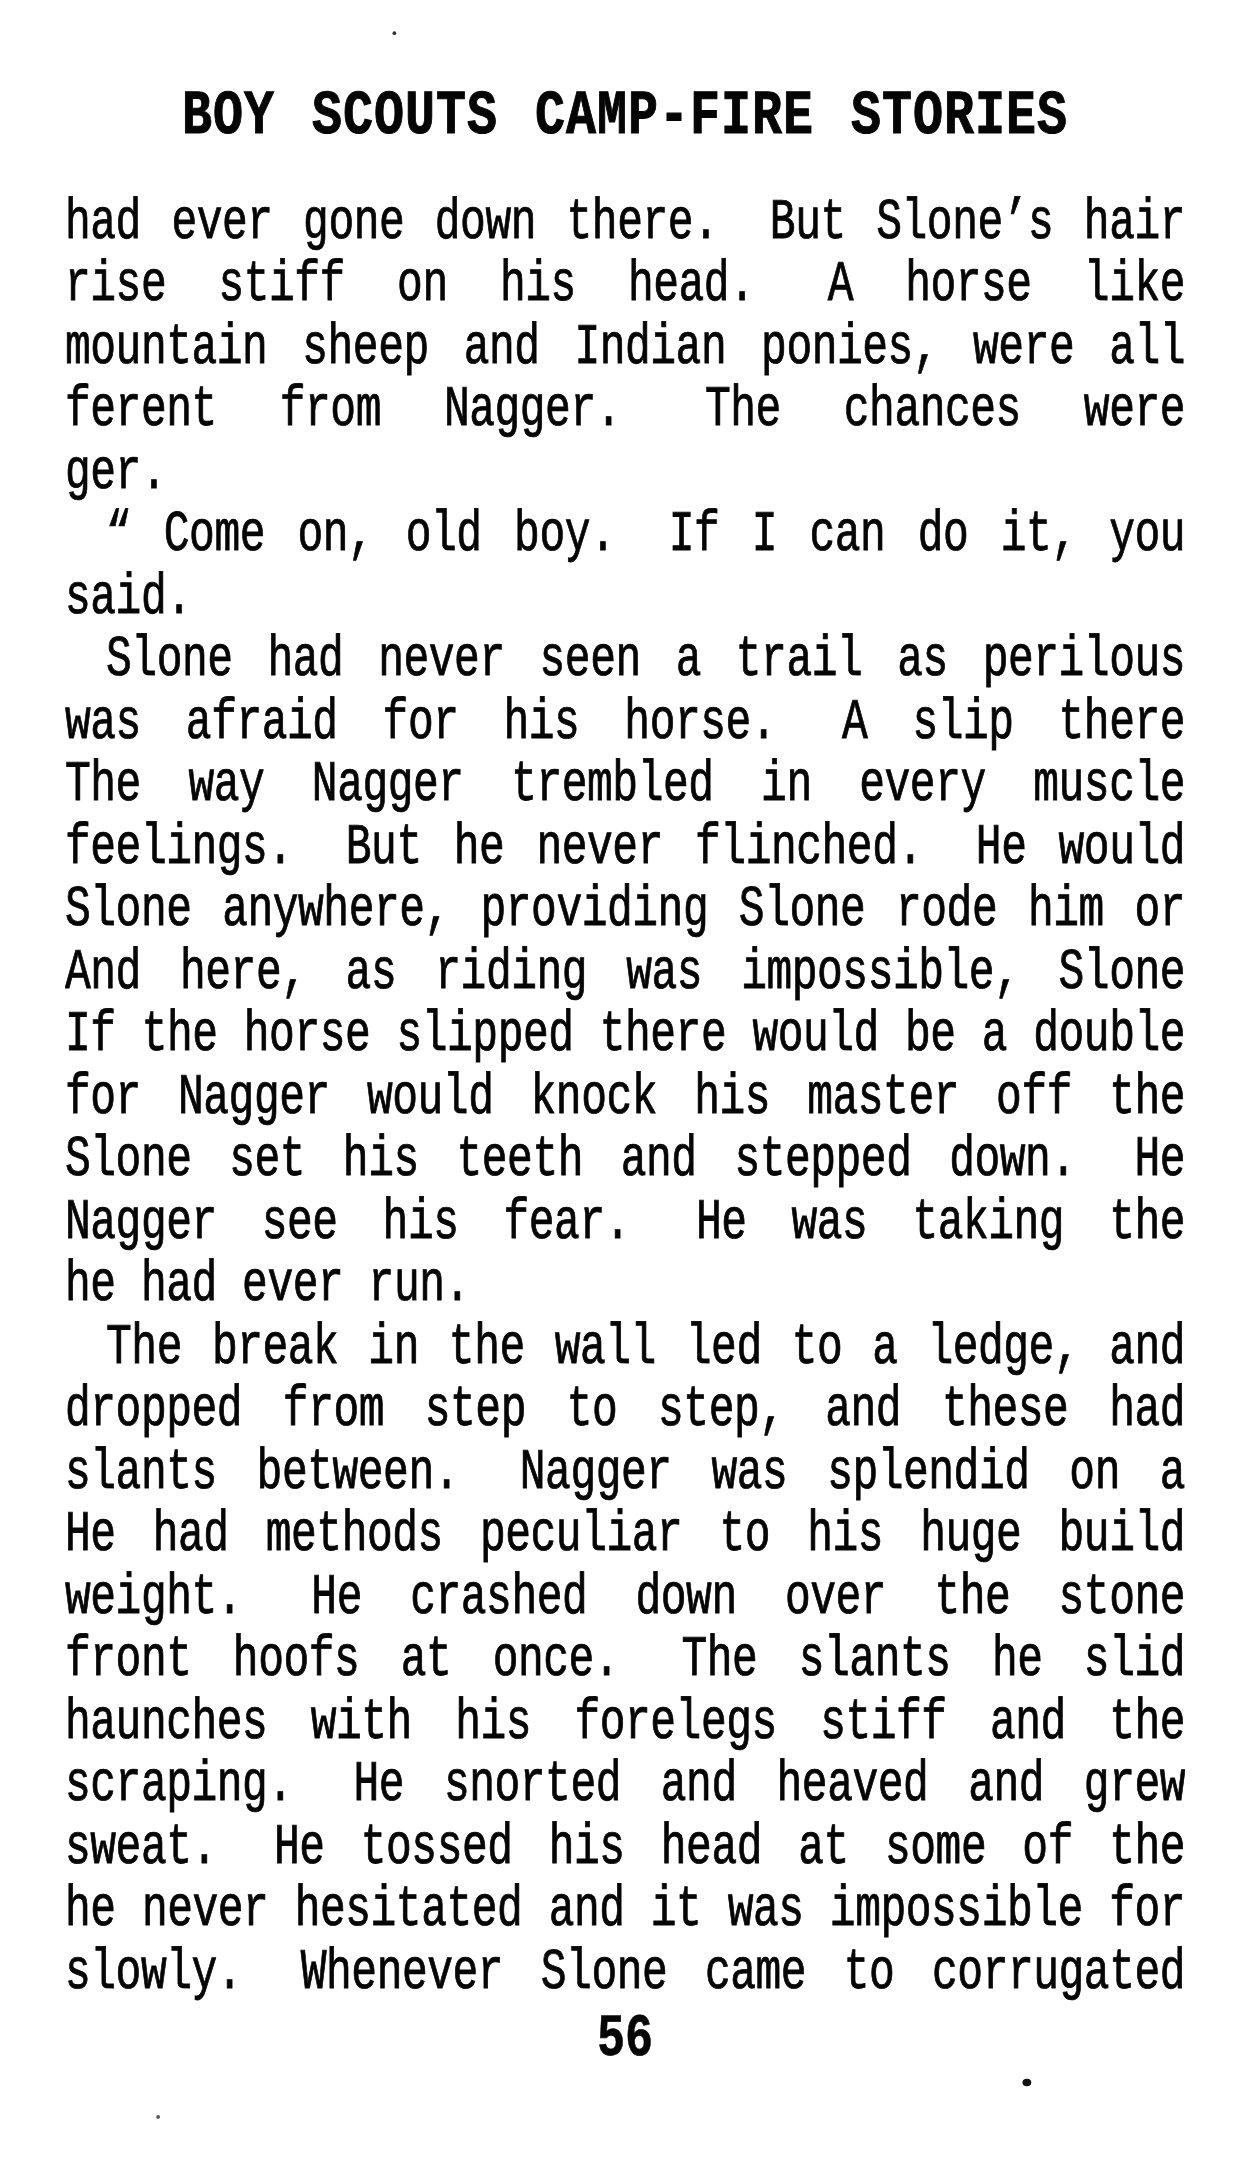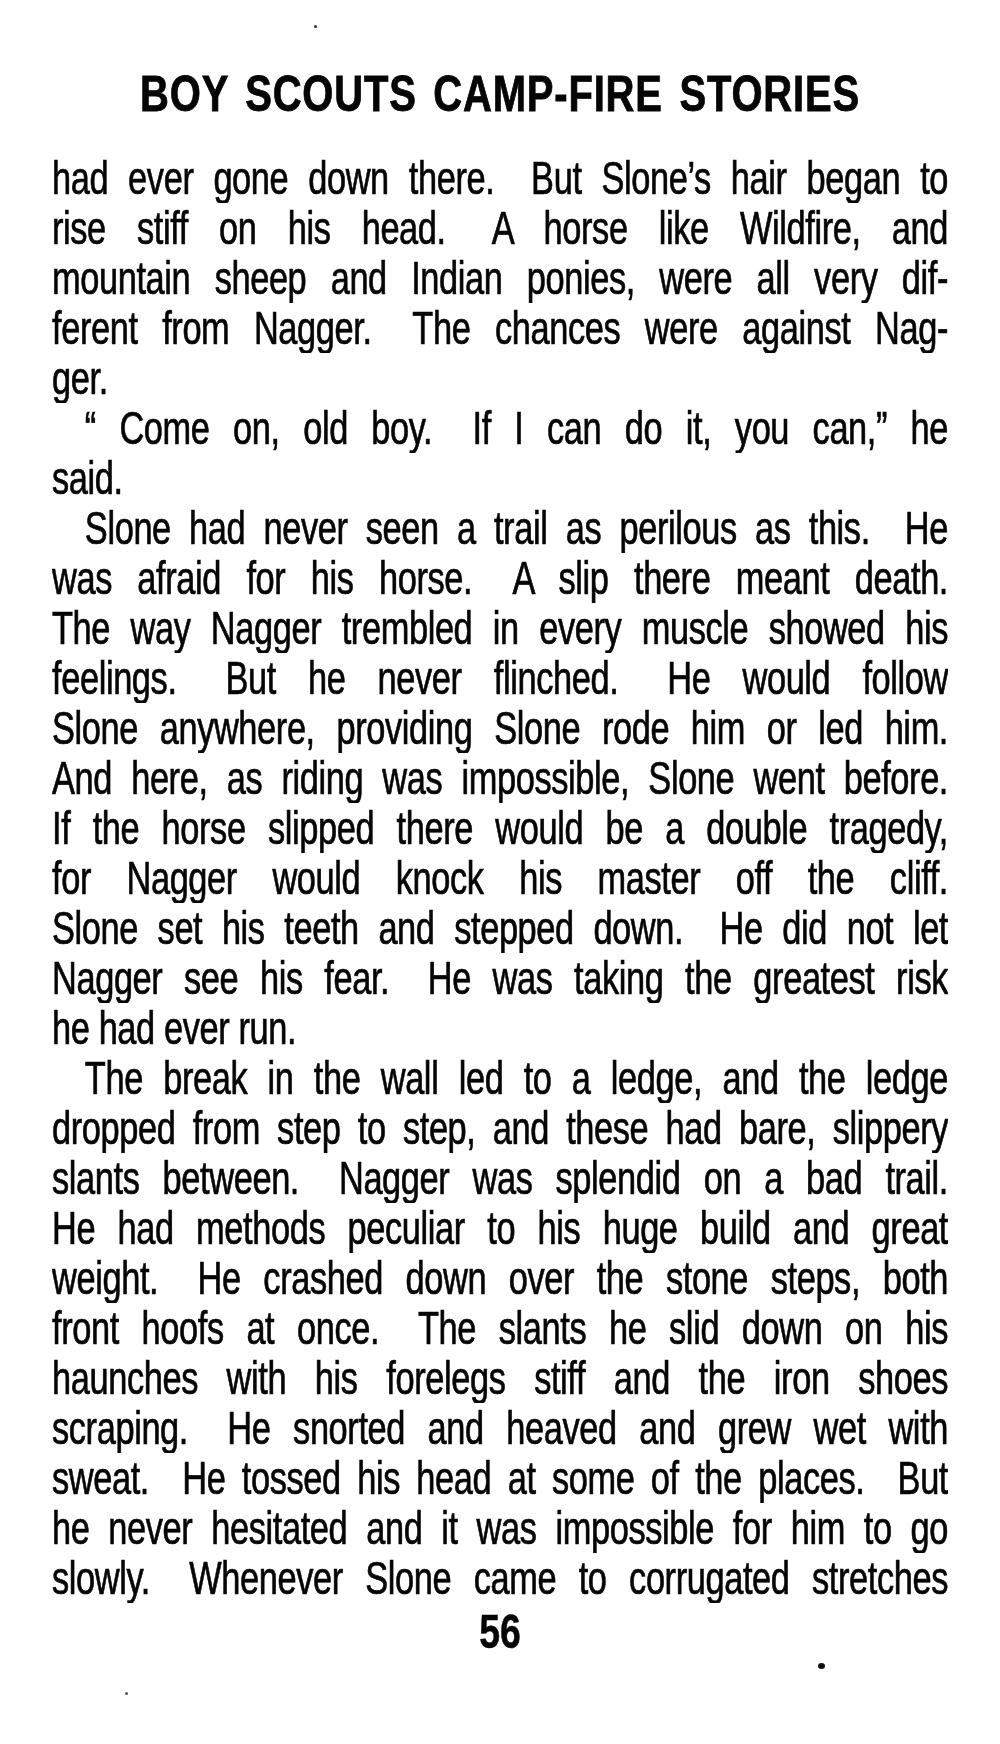--- a/index.html
+++ b/index.html
@@ -6,21 +6,21 @@
     margin: 0;
     padding: 0;
     background: #ffffff;
   }
   .page {
     position: relative;
     width: 1000px;
     height: 1744px;
     background: #ffffff;
     overflow: hidden;
-    font-family: Liberation Sans, sans-serif;
+    font-family: Liberation Mono, monospace;
     color: #050505;
   }
   
   .running-head {
     position: absolute;
     top: 69px;
     left: 0;
     width: 1000px;
     text-align: center;
     font-size: 50px;

